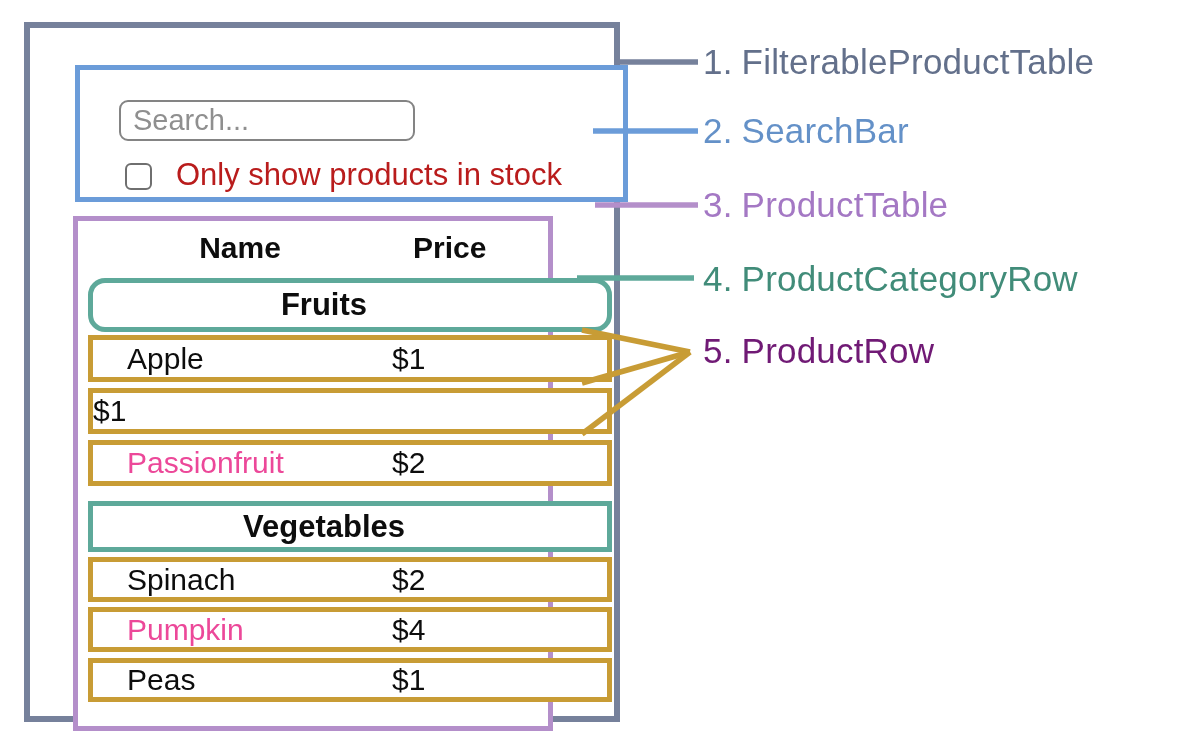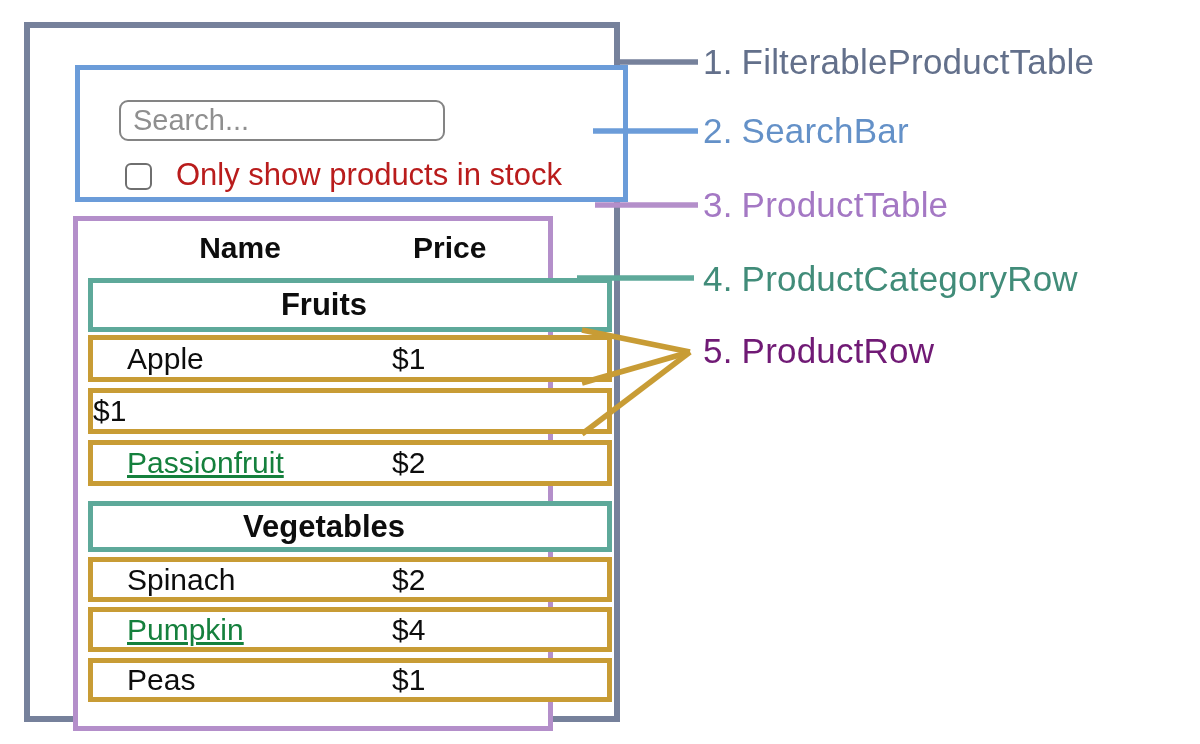--- a/index.html
+++ b/index.html
@@ -6,21 +6,21 @@
   body { width:1200px; height:744px; font-family:"Liberation Sans", sans-serif; }
   .canvas { position:relative; width:1200px; height:744px; background:#fff; overflow:hidden; }
 
   
   .outer-box { position:absolute; left:24px; top:22px; width:596px; height:700px;
                border:6px solid #76819b; box-sizing:border-box; background:#fff; }
 
   
   .search-box { position:absolute; left:45px; top:37px; width:553px; height:137px;
                 border:5px solid #6b9cd9; box-sizing:border-box; background:#fff; }
-  .search-input { position:absolute; left:89px; top:72px; width:326px; height:41px;
+  .search-input { position:absolute; left:89px; top:72px; width:296px; height:41px;
                   box-sizing:border-box; border:2px solid #848484; border-radius:9px;
                   font-family:inherit; font-size:29px; color:#555; padding:0 12px; outline:none; background:#fff; }
   .search-input::placeholder { color:#8f8f8f; }
   .checkbox { position:absolute; left:95px; top:135px; width:27px; height:27px;
               border:2px solid #6f6f6f; border-radius:6px; box-sizing:border-box; background:#fff; }
   .checkbox-label { position:absolute; left:146px; top:129px; font-size:31px; color:#b91c1c; white-space:nowrap; }
 
   
   .table-box { position:absolute; left:43px; top:188px; width:480px; height:515px;
                border:5px solid #b48fca; box-sizing:border-box; background:#fff;
@@ -29,21 +29,21 @@
   .th-name { flex:0 0 304px; text-align:center; font-weight:bold; font-size:30px; color:#0d0d0d; }
   .th-price { padding-left:21px; font-weight:bold; font-size:30px; color:#0d0d0d; }
 
   .category-box { width:524px; border:5px solid #5ea99a; box-sizing:border-box; background:#fff;
                   display:flex; align-items:center; justify-content:center;
                   font-weight:bold; font-size:31px; color:#0d0d0d; padding-right:52px; }
   .product-row { width:524px; border:5px solid #22c55e; box-sizing:border-box; background:#fff;
                  display:flex; align-items:center; font-size:30px; color:#0d0d0d; }
   .cell-name { flex:0 0 299px; box-sizing:border-box; padding-left:34px; white-space:nowrap; }
   .cell-price { white-space:nowrap; }
-  .out-of-stock { color:#15803d;text-decoration:underline; }
+  .out-of-stock { color:#ec4899; }
 
   .h54 { height:54px; } .h51 { height:51px; } .h47 { height:47px; }
   .h46 { height:46px; } .h45 { height:45px; } .h44 { height:44px; }
   .mb3 { margin-bottom:3px; } .mb5 { margin-bottom:5px; } .mb6 { margin-bottom:6px; }
   .mb15 { margin-bottom:15px; }
 
   
   .legend-item { position:absolute; left:703px; font-size:35px; line-height:44px;
                  white-space:nowrap; letter-spacing:0.2px; }
   .legend-1 { top:40px;  color:#63708b; }
@@ -67,21 +67,21 @@
     <span class="checkbox"></span>
     <span class="checkbox-label">Only show products in stock</span>
 
     <div class="table-box" style="border-color: rgb(180, 143, 202);">
 
       <div class="header-row">
         <div class="th-name">Name</div>
         <div class="th-price">Price</div>
       </div>
 
-      <div class="category-box h54 mb3" style="border-color: rgb(94, 169, 154);">Fruits</div>
+      <div class="category-box h54 mb3" style="border-color: rgb(94, 169, 154); border-radius: 17px;">Fruits</div>
 
       <div class="product-row h47 mb6" style="border-color: rgb(200, 156, 53);">
         <div class="cell-name">Apple</div>
         <div class="cell-price">$1</div>
       </div>
 
       <div class="product-row h46 mb6" style="border-color: rgb(200, 156, 53);">
         <div class="cell-price">$1</div>
       </div>
 

